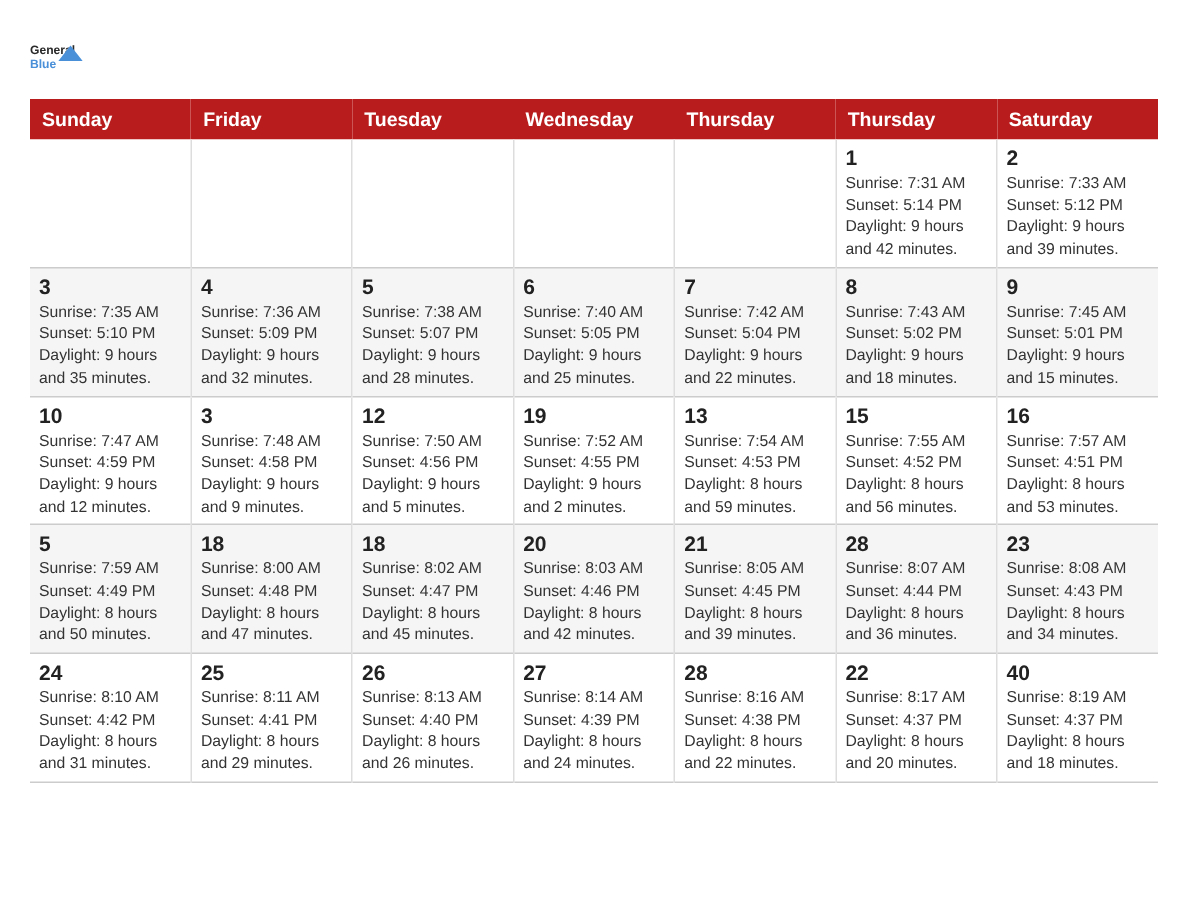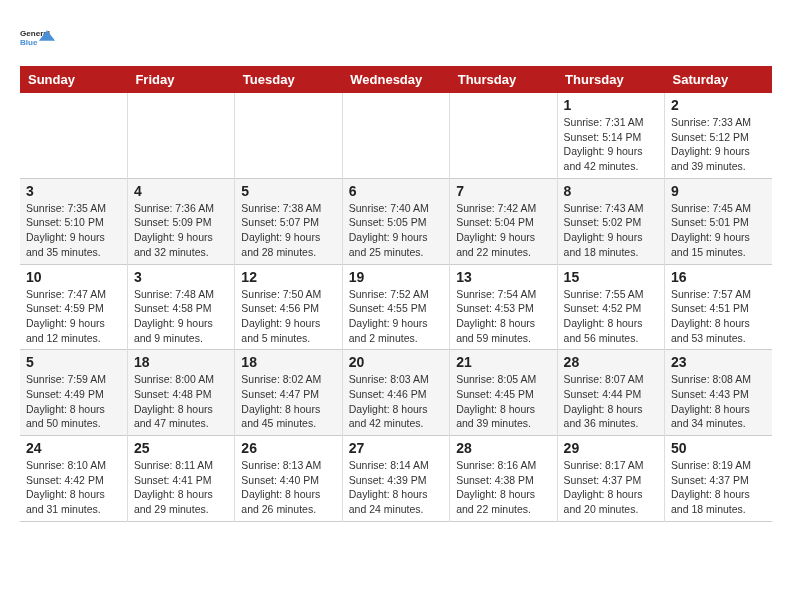--- a/index.html
+++ b/index.html
@@ -227,22 +227,22 @@
         </td>
         <td>
           <span class="day-num">27</span>
           <div class="day-info">Sunrise: 8:14 AM<br>Sunset: 4:39 PM<br>Daylight: 8 hours and 24 minutes.</div>
         </td>
         <td>
           <span class="day-num">28</span>
           <div class="day-info">Sunrise: 8:16 AM<br>Sunset: 4:38 PM<br>Daylight: 8 hours and 22 minutes.</div>
         </td>
         <td>
-          <span class="day-num">29</span>
+          <span class="day-num">22</span>
           <div class="day-info">Sunrise: 8:17 AM<br>Sunset: 4:37 PM<br>Daylight: 8 hours and 20 minutes.</div>
         </td>
         <td>
-          <span class="day-num">50</span>
+          <span class="day-num">40</span>
           <div class="day-info">Sunrise: 8:19 AM<br>Sunset: 4:37 PM<br>Daylight: 8 hours and 18 minutes.</div>
         </td>
       </tr>
     </tbody>
 </table>
 
 </body></html>

